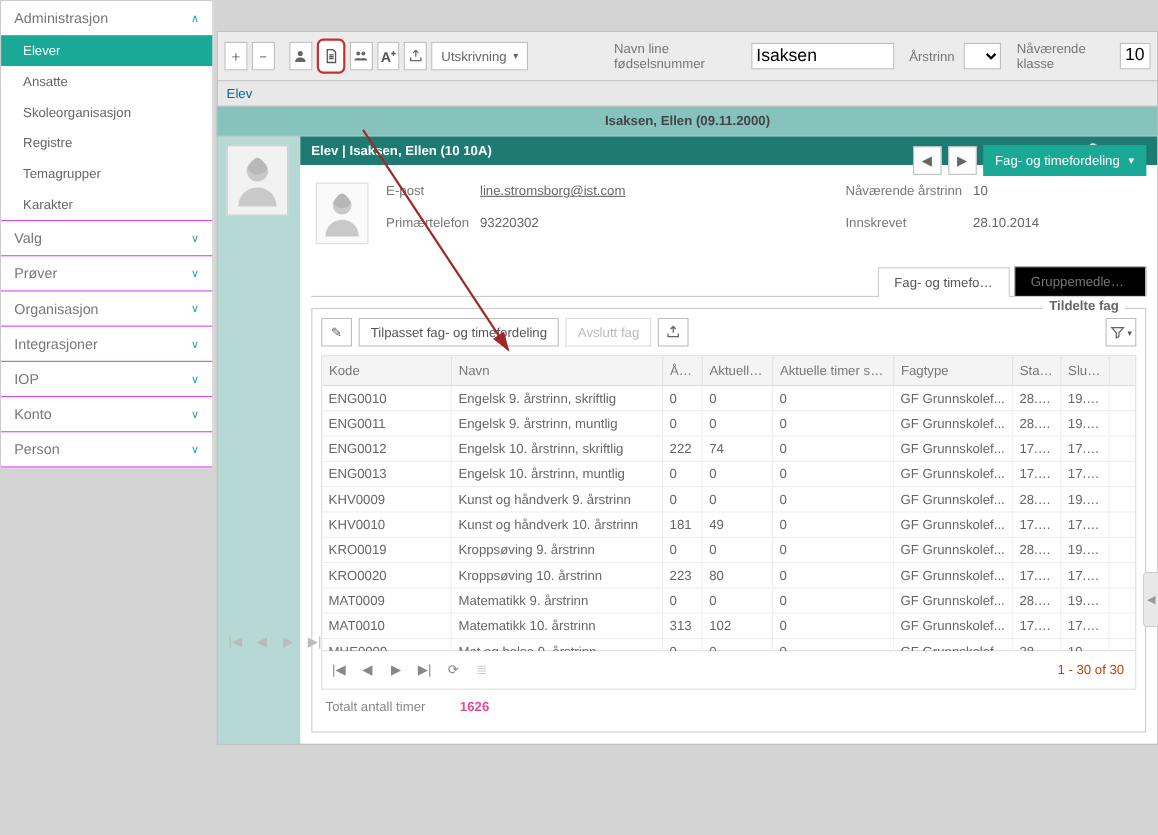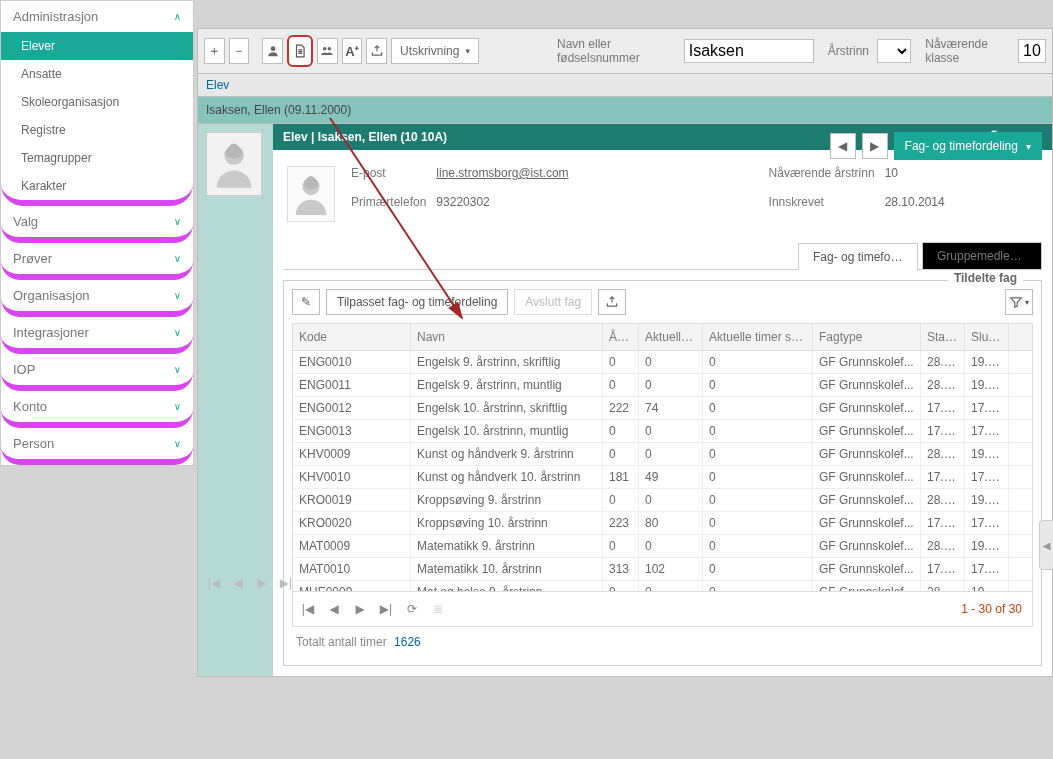--- a/index.html
+++ b/index.html
@@ -1,20 +1,20 @@
 <!DOCTYPE html>
 <html><head>
 <meta charset="utf-8">
 <style>
 * { box-sizing: border-box; margin: 0; padding: 0; }
 body { font-family: Arial, sans-serif; font-size: 12px; color: #555; background: #d4d4d4; width: 1053px; height: 759px; overflow: hidden; position: relative; }
 
 
 .sidebar { position: absolute; left: 0; top: 0; width: 194px; background: #fff; border: 1px solid #ccc; }
-.sidebar-section { border-bottom: 6px solid #d946ef; border-radius: 22px; }
+.sidebar-section { border-bottom: 1px solid #d946ef; }
 .sidebar-header { display: flex; justify-content: space-between; align-items: center; padding: 8px 12px; cursor: pointer; font-size: 13px; color: #777; }
 .sidebar-header .chev { font-size: 10px; color: #1aa897; }
 .sidebar-items { }
 .sidebar-item { padding: 7px 20px; cursor: pointer; font-size: 12px; color: #666; }
 .sidebar-item.active { background: #1aa897; color: #fff; }
 
 
 .main { position: absolute; left: 197px; top: 28px; right: 0; bottom: 0; }
 
 
@@ -22,21 +22,21 @@
 .tb-btn { width: 24px; height: 26px; border: 1px solid #bdbdbd; background: #fff; display: inline-flex; align-items: center; justify-content: center; cursor: pointer; font-size: 13px; color: #555; }
 .tb-btn.highlight { border: 2px solid #c53030; border-radius: 6px; height: 32px; width: 30px; }
 .tb-dd { height: 26px; border: 1px solid #bdbdbd; background: #fff; padding: 0 8px; display: inline-flex; align-items: center; cursor: pointer; font-size: 12px; color: #666; }
 .tb-spacer { flex: 0 0 60px; }
 .tb-label { color: #777; margin: 0 4px 0 10px; }
 .tb-input { height: 24px; border: 1px solid #bdbdbd; padding: 0 4px; font-size: 16px; width: 130px; }
 .tb-select { height: 24px; border: 1px solid #bdbdbd; background: #fff; width: 40px; }
 
 
 .grey-row { background: #e8e8e8; border: 1px solid #bdbdbd; border-top: none; padding: 4px 8px; color: #0369a1; }
-.teal-row { background: #86c3bd; border: 1px solid #bdbdbd; border-top: none; padding: 6px 8px; color: #444; font-weight: normal; }
+.teal-row { background: #86c3bd; border: 1px solid #bdbdbd; border-top: none; padding: 6px 8px; color: #444; font-weight: bold; text-align: center; }
 .teal-dark-row { background: #1d7b72; color: #fff; font-weight: bold; padding: 6px 10px; display: flex; justify-content: space-between; align-items: center; }
 .teal-dark-row .wicons span { margin-left: 6px; cursor: pointer; }
 
 
 .lower { display: flex; border: 1px solid #bdbdbd; border-top: none; }
 .avatar-col { width: 75px; background: #b7d9d5; padding: 8px; }
 .avatar-big { width: 56px; height: 64px; border: 1px solid #ccc; background: #f2f2f2; display: flex; align-items: center; justify-content: center; }
 .avatar-big svg { width: 44px; height: 52px; }
 
 .detail-panel { flex: 1; background: #fff; position: relative; }
@@ -78,21 +78,21 @@
 .grid-body { height: 240px; overflow-y: auto; }
 .gr { display: flex; border-bottom: 1px solid #eee; }
 .gc { padding: 4px 6px; color: #666; border-right: 1px solid #f0f0f0; white-space: nowrap; overflow: hidden; text-overflow: ellipsis; }
 .c0{width:118px}.c1{width:192px}.c2{width:36px}.c3{width:64px}.c4{width:110px}.c5{width:108px}.c6{width:44px}.c7{width:44px}
 
 .grid-footer { display: flex; align-items: center; gap: 4px; padding: 6px 4px; border-top: 1px solid #ddd; }
 .pg-btn { width: 22px; height: 22px; border: none; background: transparent; color: #888; display: inline-flex; align-items: center; justify-content: center; cursor: pointer; font-size: 12px; }
 .pg-info { margin-left: auto; color: #c2410c; padding-right: 6px; }
 
 .total-row { padding: 8px 4px; color: #888; }
-.total-row .val { margin-left: 4px; color: #0369a1; }
+.total-row .val { margin-left: 28px; color: #ec4899; font-weight: bold; }
 
 
 .arrow-overlay { position: absolute; left: 200px; top: 50px; pointer-events: none; z-index: 50; }
 
 
 .side-grip { position: absolute; right: 0; top: 520px; width: 14px; height: 50px; background: #e8e8e8; border: 1px solid #ccc; border-right: none; border-radius: 4px 0 0 4px; display: flex; align-items: center; justify-content: center; color: #999; font-size: 10px; }
 </style>
 </head>
 <body>
 
@@ -184,21 +184,21 @@
     <div class="tb-btn">
       <svg width="14" height="14" viewBox="0 0 24 24" fill="none" stroke="#666" stroke-width="2">
           <path d="M12 3v10M8 7l4-4 4 4M4 14v5h16v-5"></path>
         </svg>
     </div>
     <div class="tb-dd">
       <span>Utskrivning</span>
       <span style="margin-left:6px;font-size:9px">▾</span>
     </div>
     <div class="tb-spacer"></div>
-    <span class="tb-label">Navn eller fødselsnummer</span>
+    <span class="tb-label">Navn line fødselsnummer</span>
     <input class="tb-input" value="Isaksen" style="">
     <span class="tb-label">Årstrinn</span>
     <select class="tb-select"></select>
     <span class="tb-label">Nåværende klasse</span>
     <input class="tb-input" style="width: 28px;" value="10.">
   </div>
 
   <div class="grey-row">Elev</div>
   <div class="teal-row">Isaksen, Ellen (09.11.2000)</div>
 

